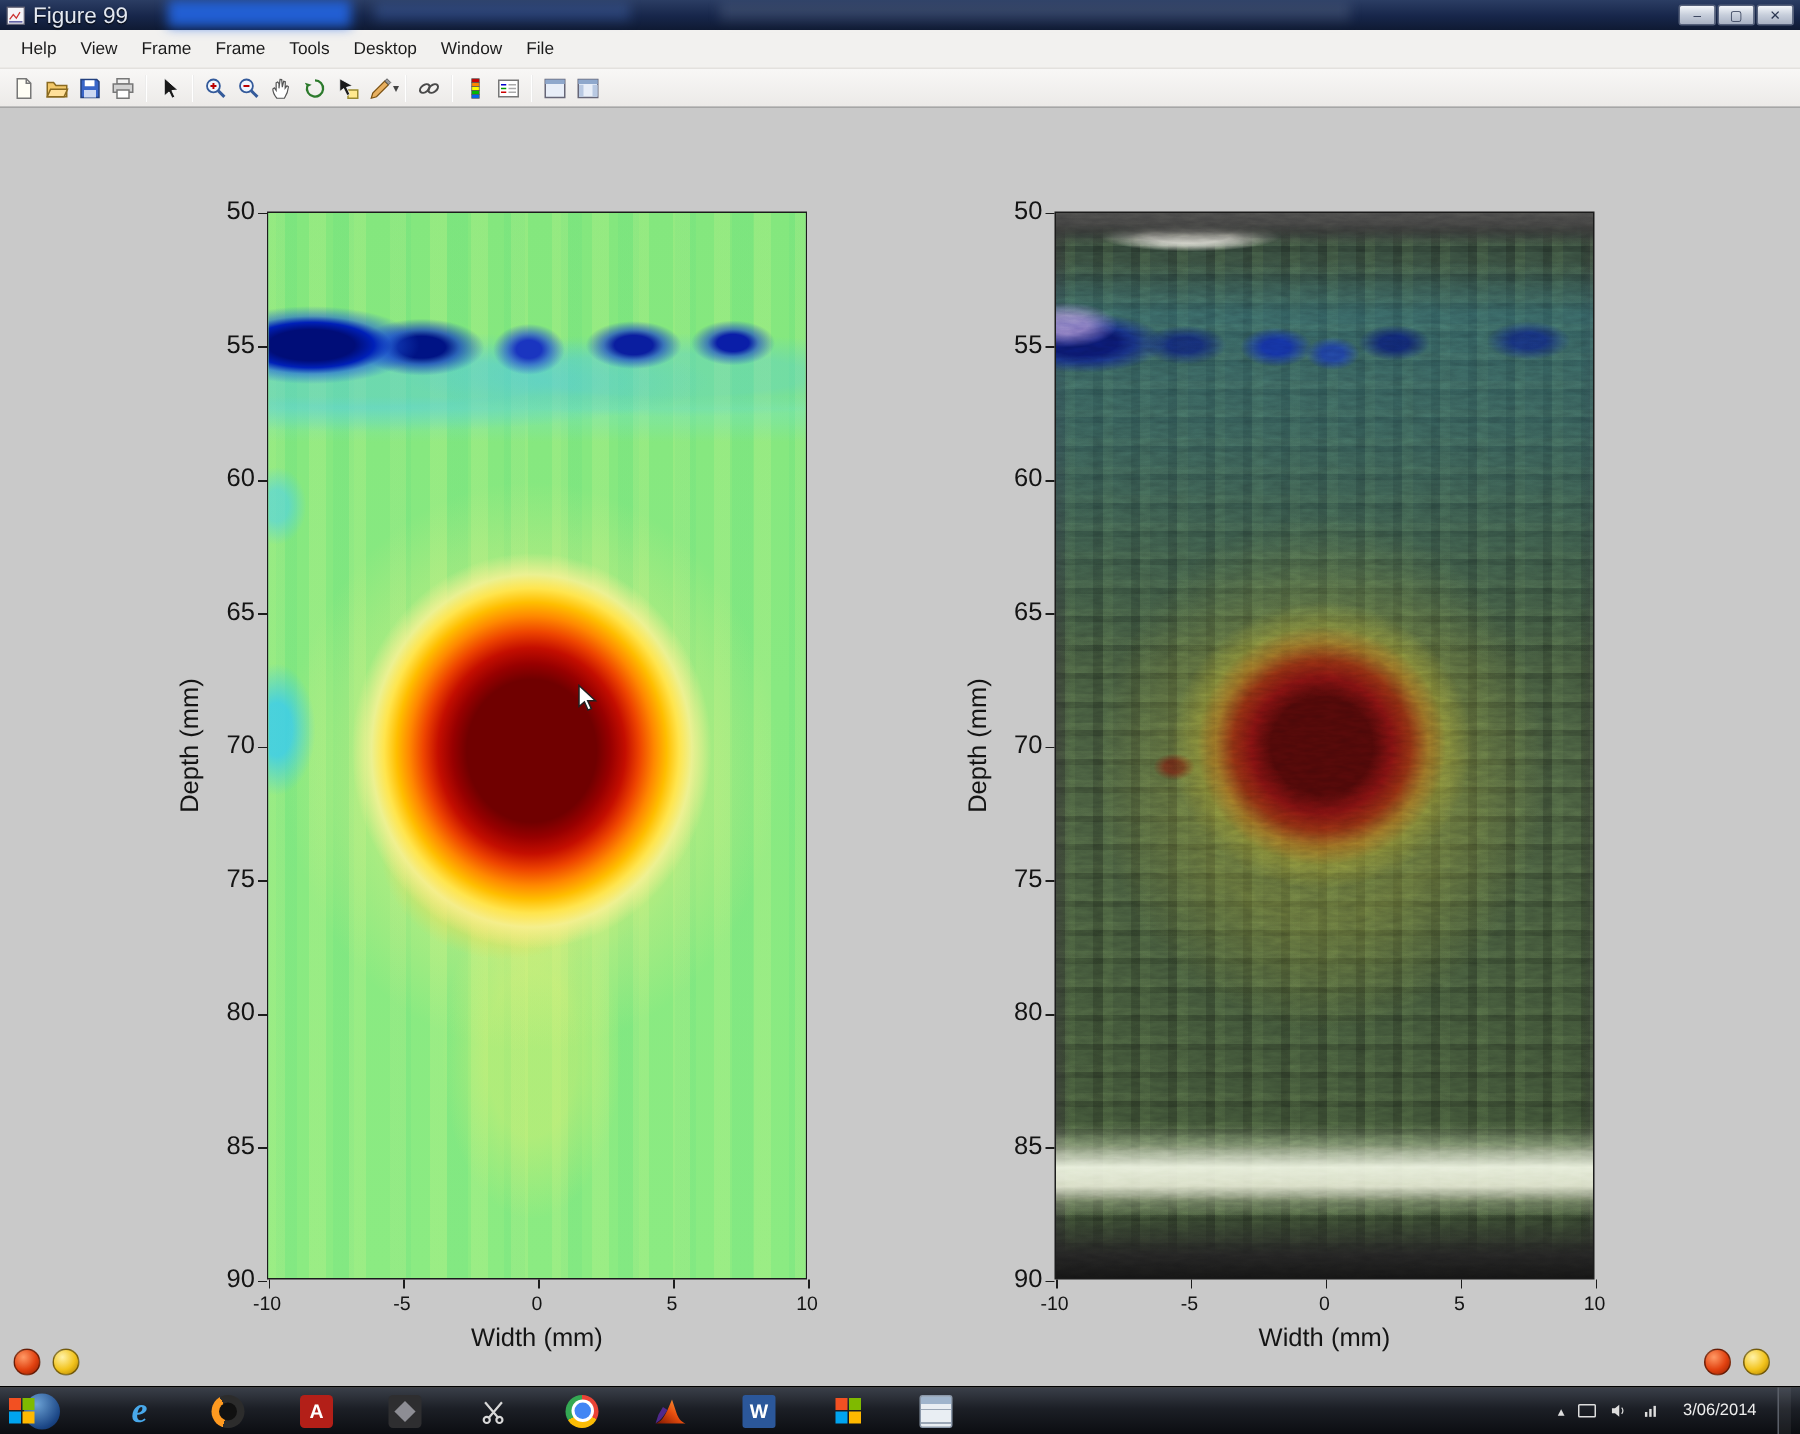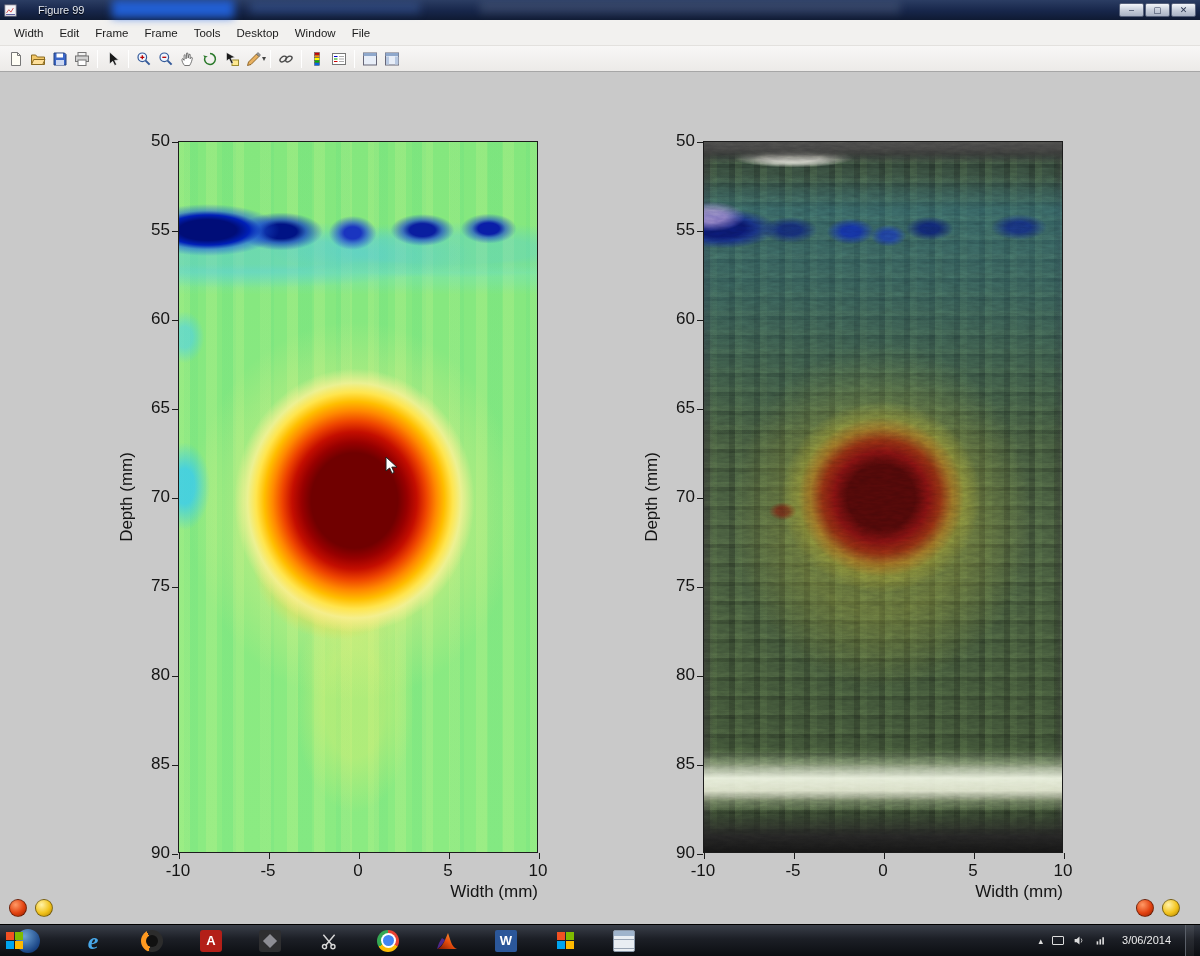--- a/index.html
+++ b/index.html
@@ -4,21 +4,21 @@
 <style>
   * { box-sizing: border-box; margin: 0; padding: 0; }
   body { background:#000; font-family:"Liberation Sans", sans-serif; }
   .screen { position:relative; width:1200px; height:956px; overflow:hidden; background:#c9c9c9; }
 
   
   .titlebar { position:absolute; top:0; left:0; right:0; height:20px;
     background:linear-gradient(180deg,#2b3d63 0%,#17264a 55%,#0f1a33 100%);
     display:flex; align-items:center; padding-left:4px; z-index:30; }
   .smudge { position:absolute; filter:blur(4px); pointer-events:none; }
-  .title-text { color:#e3e8f2; font-size:11px; margin-left:21px; text-shadow:0 1px 1px #000; position:relative; }
+  .title-text { color:#e3e8f2; font-size:15px; margin-left:5px; text-shadow:0 1px 1px #000; position:relative; }
   .win-controls { position:absolute; right:4px; top:3px; display:flex; gap:1px; }
   .wbtn { width:25px; height:14px; border:1px solid #55607a; border-radius:2px;
     background:linear-gradient(180deg,#f3f6fa,#c7cedb 50%,#a9b2c4);
     color:#2a3550; font-size:9px; line-height:12px; text-align:center; }
 
   
   .menubar { position:absolute; top:20px; left:0; right:0; height:26px; background:#f2f1ef;
     display:flex; align-items:center; padding-left:6px; border-bottom:1px solid #e3e1de; z-index:29;}
   .menu-item { font-size:11.5px; color:#1b1b1b; padding:4px 8px; }
 
@@ -38,22 +38,22 @@
   .axes::before { content:""; position:absolute; left:-7px; top:0; width:6px; height:713px;
     background:repeating-linear-gradient(180deg,#1c1c1c 0 1px,rgba(0,0,0,0) 1px 89px); }
   .axes::after { content:""; position:absolute; left:0; bottom:-7px; width:361px; height:6px;
     background:repeating-linear-gradient(90deg,#1c1c1c 0 1px,rgba(0,0,0,0) 1px 90px); }
   .hm { position:absolute; inset:0; }
 
   .plot-title { position:absolute; top:34px; width:360px; text-align:center; font-size:18px;
     color:#141414; white-space:pre; }
   .ytick { position:absolute; width:40px; text-align:right; font-size:17px; color:#141414;
     transform:translateY(-50%); }
-  .xtick { position:absolute; top:789px; transform:translateX(-50%); font-size:17px; color:#141414; }
-  .axis-xlabel { position:absolute; top:810px; width:360px; text-align:right; font-size:17px; color:#141414; }
+  .xtick { position:absolute; top:789px; transform:translateX(-50%); font-size:13px; color:#141414; }
+  .axis-xlabel { position:absolute; top:810px; width:360px; text-align:center; font-size:17px; color:#141414; }
   .axis-ylabel { position:absolute; font-size:17px; color:#141414; white-space:nowrap;
     transform:translate(-50%,-50%) rotate(-90deg); }
 
   
   .hm-left { background-color:#81e47c;
     background-image:
       radial-gradient(ellipse 120px 132px at 49% 50.5%, #700000 0% 36%, #980000 44%, #c40e00 52%, #ee4400 60%, #ff8800 68%, #ffbe00 75%, #ffe54e 82%, rgba(250,242,150,.8) 89%, rgba(250,242,150,0) 100%),
       radial-gradient(ellipse 90px 78px at 44% 60%, rgba(255,150,0,.55) 0% 40%, rgba(255,210,60,.45) 62%, rgba(255,225,90,0) 92%),
       radial-gradient(ellipse 165px 190px at 49% 52%, rgba(252,238,120,.5) 0% 55%, rgba(240,240,130,.28) 72%, rgba(240,240,130,0) 100%),
       radial-gradient(ellipse 72px 26px at 8% 12.4%, #000d78 0% 40%, #0020b8 58%, rgba(30,90,220,.55) 74%, rgba(70,160,235,0) 100%),
@@ -150,22 +150,22 @@
     <span class="smudge" style="left:250px; top:2px; width:170px; height:12px; background:rgba(90,140,230,.25);"></span>
     <span class="smudge" style="left:480px; top:2px; width:420px; height:12px; background:rgba(200,210,230,.14);"></span>
     <div class="win-controls">
       <div class="wbtn">–</div>
       <div class="wbtn">▢</div>
       <div class="wbtn">✕</div>
     </div>
   </div>
 
   <div class="menubar">
-    <span class="menu-item">Width</span>
-    <span class="menu-item">Edit</span>
+    <span class="menu-item">Help</span>
+    <span class="menu-item">View</span>
     <span class="menu-item">Frame</span>
     <span class="menu-item">Frame</span>
     <span class="menu-item">Tools</span>
     <span class="menu-item">Desktop</span>
     <span class="menu-item">Window</span>
     <span class="menu-item">File</span>
   </div>
 
   <div class="toolbar">
     <div class="tbtn">

